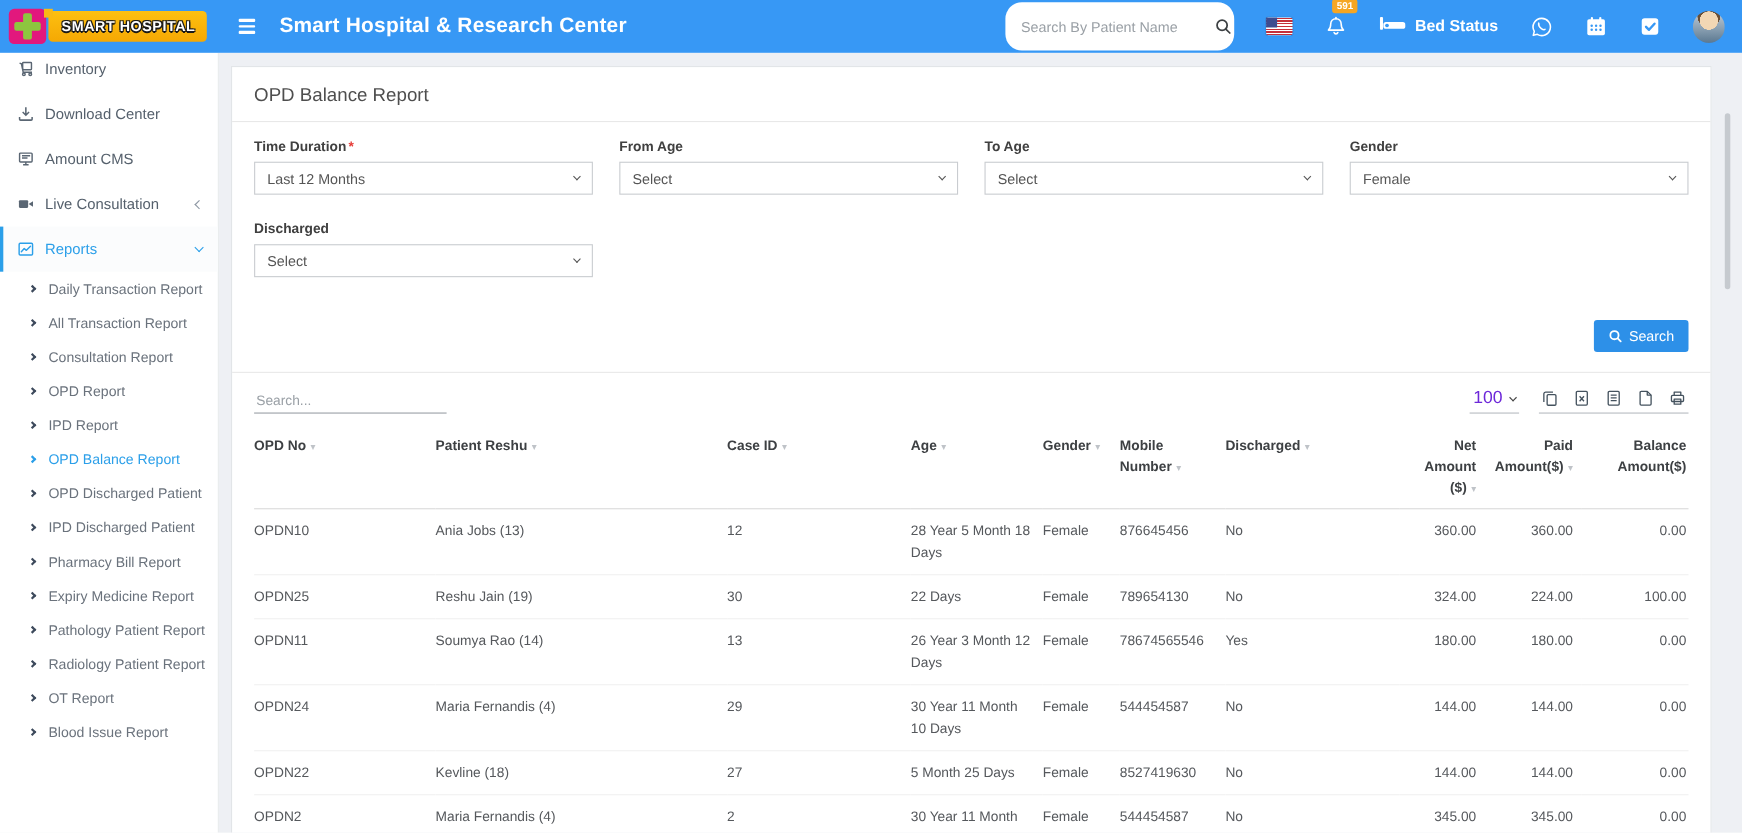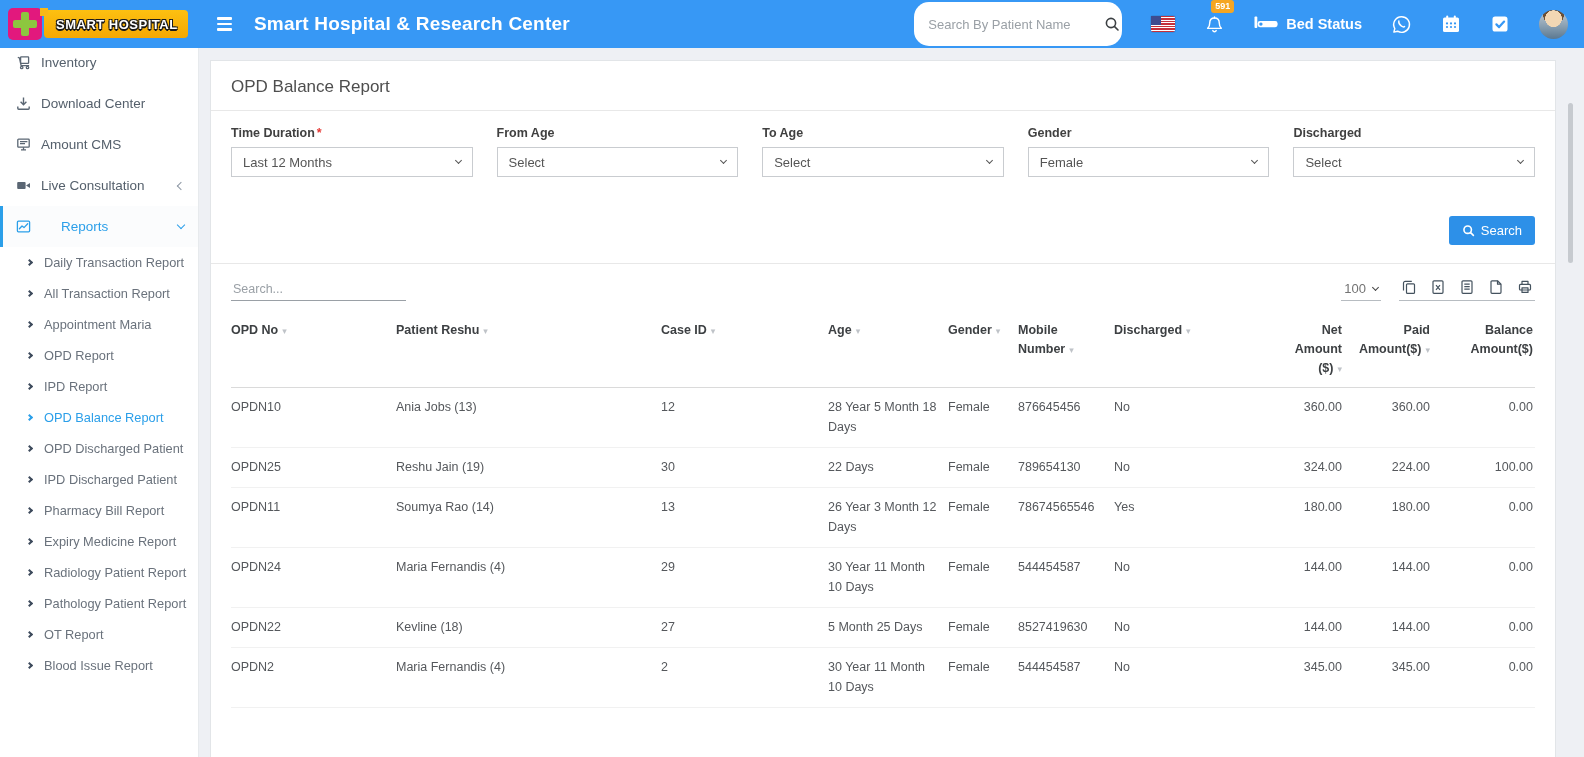--- a/index.html
+++ b/index.html
@@ -42,57 +42,57 @@
 
   
   .content { display:flex; height:709px; }
 
   
   .sidebar { width:199px; flex:none; background:#fff; overflow:hidden; border-right:1px solid #e7eaed; }
   .menu { margin-top:-6px; }
   .m-item { display:flex; align-items:center; padding:13px 14px 13px 16px; cursor:pointer; }
   .m-item .mi-icon { width:16px; margin-right:9px; display:flex; }
   .m-item .mi-label { font-size:13.5px; color:#55606c; flex:1; }
-  .m-item.active { border-left:3px solid #2b9fe9; padding-left:13px; background:#fbfcfd;gap:20px; }
+  .m-item.active { border-left:3px solid #2b9fe9; padding-left:13px; background:#fbfcfd; }
   .m-item.active .mi-label { color:#2b9fe9; }
   .chv { display:inline-block; width:6px; height:6px; border-right:1.7px solid #8d97a3; border-bottom:1.7px solid #8d97a3; }
   .chv-left { transform:rotate(135deg); }
   .chv-down { transform:rotate(45deg); margin-top:-3px; }
   .chv-blue { border-color:#2b9fe9; }
   .s-item { display:flex; align-items:center; padding:8px 10px 8px 27px; cursor:pointer; }
   .s-item .schv { display:inline-block; width:5px; height:5px; border-right:2px solid #3d4a5c; border-bottom:2px solid #3d4a5c;
     transform:rotate(-45deg); margin-right:12px; flex:none; }
   .s-item .s-label { font-size:12.8px; color:#6a727c; white-space:nowrap; }
   .s-item.active .s-label { color:#2b9fe9; }
   .s-item.active .schv { border-color:#2b9fe9; }
 
   
   .main { flex:1; background:#eef0f4; padding:12px 28px 0 11px; overflow:hidden; position:relative; }
   .card { background:#fff; border:1px solid #e2e5e8; min-height:860px; }
   .card-title { padding:16px 20px 13px; font-size:17px; color:#4e4e4e; border-bottom:1px solid #e8e8e8; }
 
-  .filters { padding:15px 20px 0; display:grid; grid-template-columns:repeat(5,1fr); column-gap:18px; row-gap:15px;gap:24px; }
+  .filters { padding:15px 20px 0; display:grid; grid-template-columns:repeat(4,1fr); column-gap:18px; row-gap:15px;gap:24px; }
   .f-label { font-size:12.5px; font-weight:bold; color:#404040; margin-bottom:7px; }
   .f-label .req { color:#e53935; margin-left:2px; }
   .fselect { height:30px; border:1px solid #c9ccd0; display:flex; align-items:center; justify-content:space-between;
     padding:0 11px; font-size:13px; color:#555; cursor:pointer; background:#fff; }
   .fselect .chv { width:5px; height:5px; border-color:#555; transform:rotate(45deg); margin-top:-3px; }
   .btn-row { padding:27px 20px 18px; text-align:right; }
   .btn-search { display:inline-flex; align-items:center; gap:6px; background:#2d90e8; color:#fff; border:none;
     font-size:13px; font-family:inherit; padding:7px 13px; border-radius:3px; cursor:pointer;margin-top:12px; }
 
   
   .table-section { border-top:1px solid #e8e8e8; margin-top:0; padding:14px 20px 0; }
   .toolbar { display:flex; justify-content:space-between; align-items:flex-end; margin-bottom:12px; }
   .quick-search { border:none; border-bottom:1px solid #9aa0a6; width:175px; font-size:12.5px; padding:4px 2px;
     outline:none; color:#555; font-family:inherit; }
   .quick-search::placeholder { color:#9aa0a6; }
   .toolbar-right { display:flex; align-items:flex-end; gap:18px; }
   .pagesize { display:inline-flex; align-items:center; gap:7px; border-bottom:1px solid #b7bcc1; padding:0 3px 4px;
-    font-size:13px; color:#737373; cursor:pointer; }
+    font-size:16px; color:#6d28d9; cursor:pointer; }
   .pagesize .chv { width:5px; height:5px; border-color:#444; transform:rotate(45deg); margin-top:-2px; }
   .export-group { display:inline-flex; gap:13px; border-bottom:1px solid #b7bcc1; padding:0 2px 5px; }
   .export-group .eicon { cursor:pointer; display:flex; }
 
   table.report { width:100%; border-collapse:collapse; table-layout:fixed; }
   th { text-align:left; font-size:12.5px; font-weight:bold; color:#3d4043; padding:8px 8px 10px 0;
     vertical-align:top; border-bottom:1px solid #dadada; cursor:pointer; line-height:1.5; }
   td { font-size:12.5px; color:#55585c; padding:10px 8px 10px 0; vertical-align:top; line-height:1.55;
     border-bottom:1px solid #f1f1f1; }
   th.num, td.num { text-align:right; }
@@ -243,21 +243,21 @@
         <div class="s-item">
             <span class="schv"></span>
             <span class="s-label">Daily Transaction Report</span>
           </div>
         <div class="s-item">
             <span class="schv"></span>
             <span class="s-label">All Transaction Report</span>
           </div>
         <div class="s-item">
             <span class="schv"></span>
-            <span class="s-label">Appointment Maria</span>
+            <span class="s-label">Consultation Report</span>
           </div>
         <div class="s-item">
             <span class="schv"></span>
             <span class="s-label">OPD Report</span>
           </div>
         <div class="s-item">
             <span class="schv"></span>
             <span class="s-label">IPD Report</span>
           </div>
         <div class="s-item active">
@@ -275,25 +275,25 @@
         <div class="s-item">
             <span class="schv"></span>
             <span class="s-label">Pharmacy Bill Report</span>
           </div>
         <div class="s-item">
             <span class="schv"></span>
             <span class="s-label">Expiry Medicine Report</span>
           </div>
         <div class="s-item">
             <span class="schv"></span>
+            <span class="s-label">Pathology Patient Report</span>
+          </div>
+        <div class="s-item">
+            <span class="schv"></span>
             <span class="s-label">Radiology Patient Report</span>
-          </div>
-        <div class="s-item">
-            <span class="schv"></span>
-            <span class="s-label">Pathology Patient Report</span>
           </div>
         <div class="s-item">
             <span class="schv"></span>
             <span class="s-label">OT Report</span>
           </div>
         <div class="s-item">
             <span class="schv"></span>
             <span class="s-label">Blood Issue Report</span>
           </div>
         <div class="s-item"></div>

